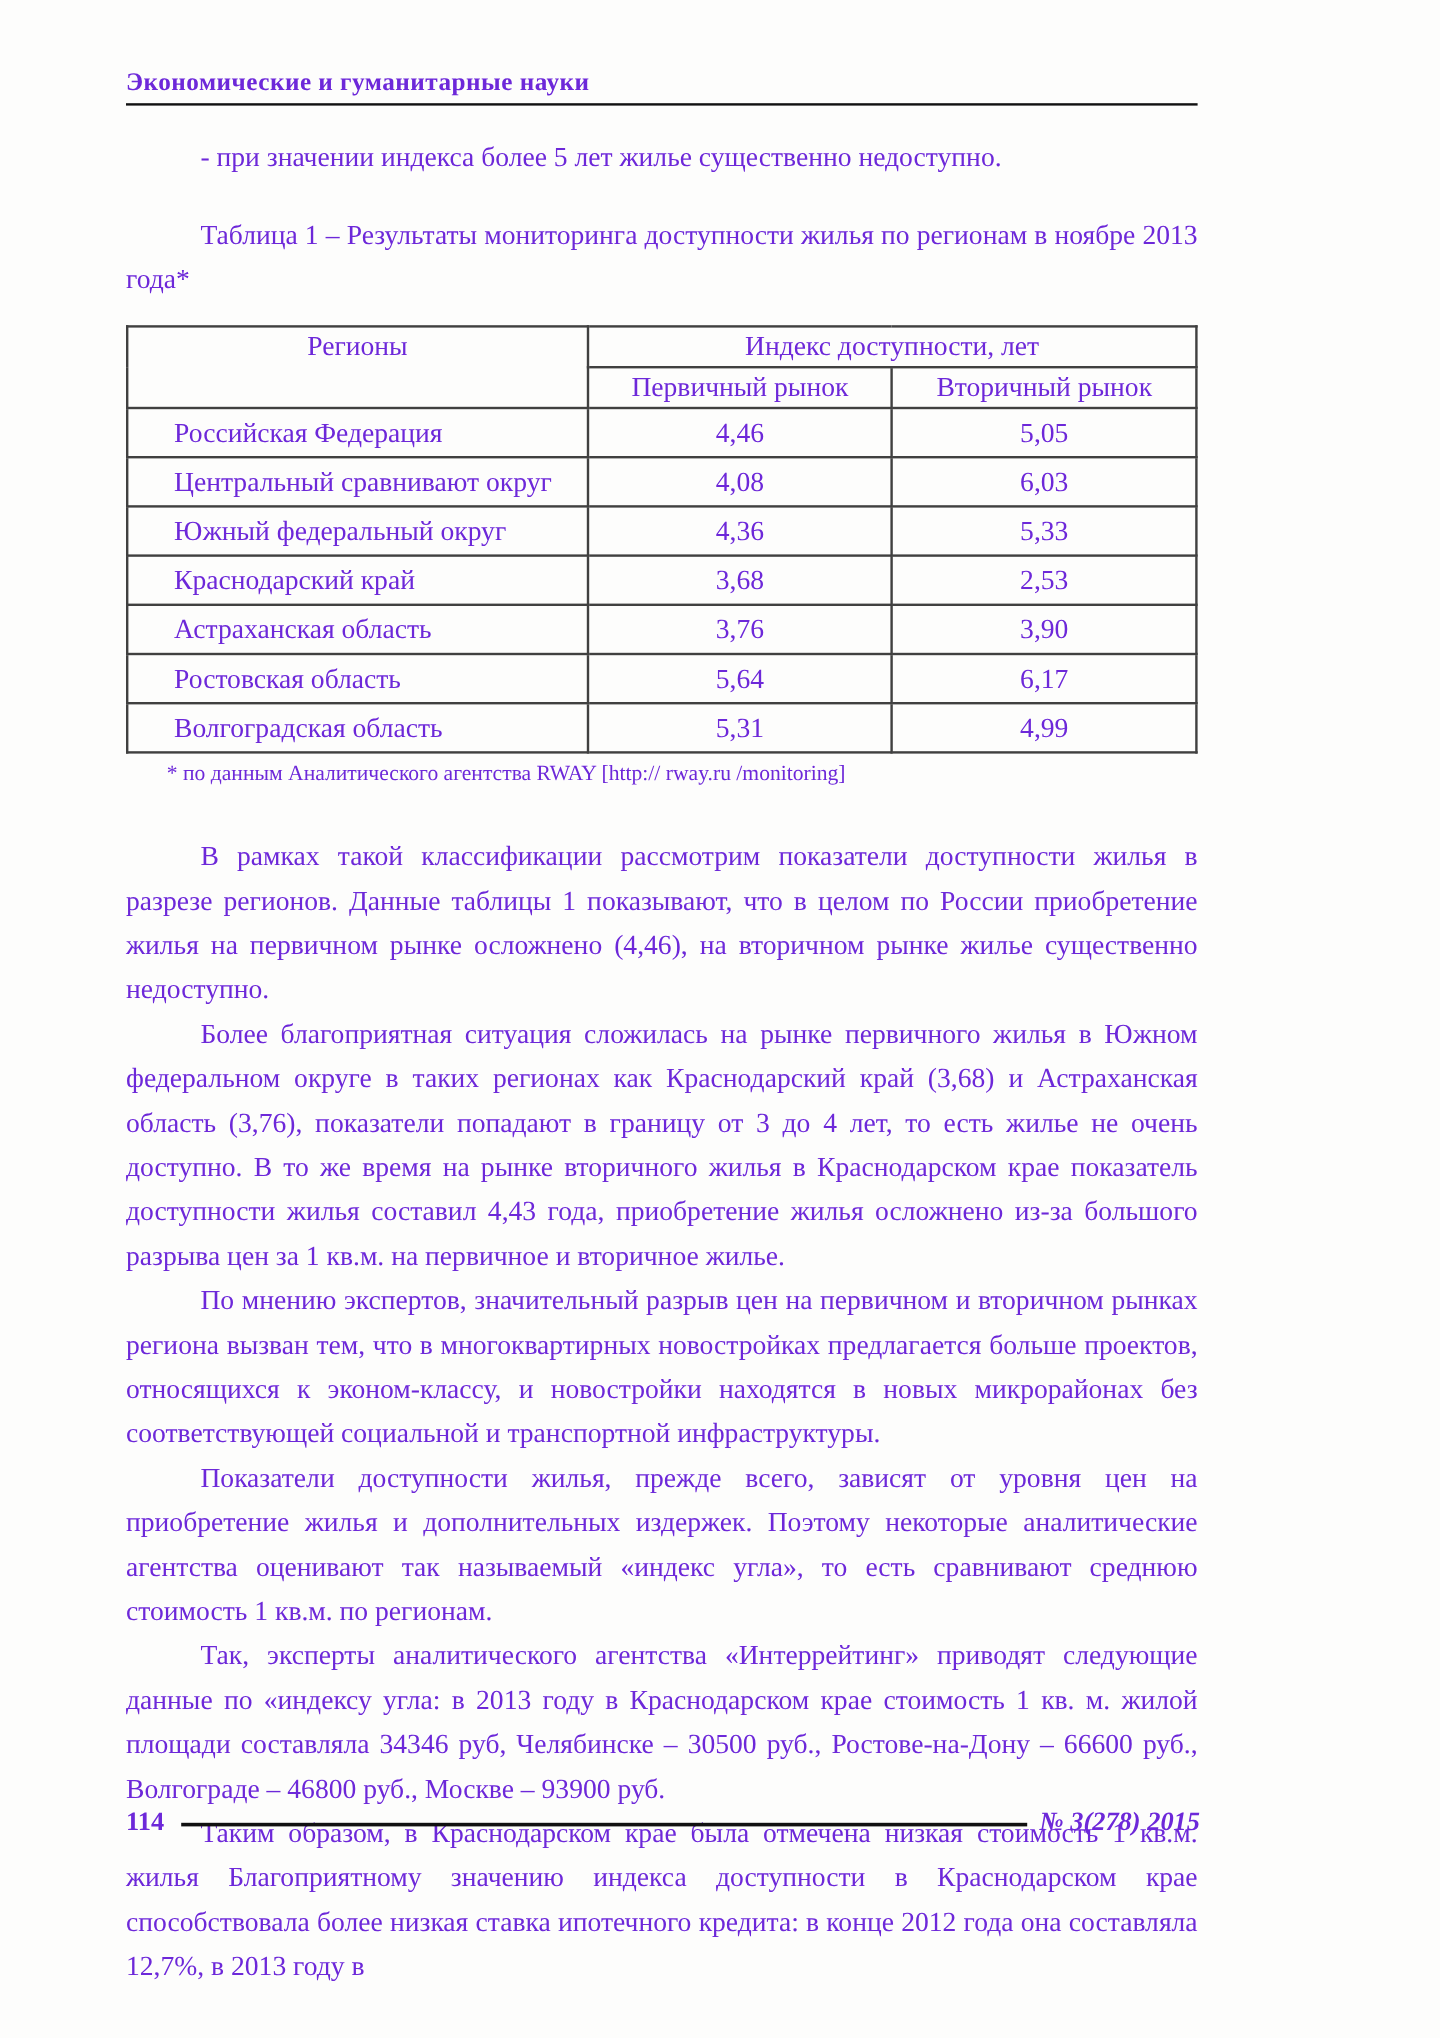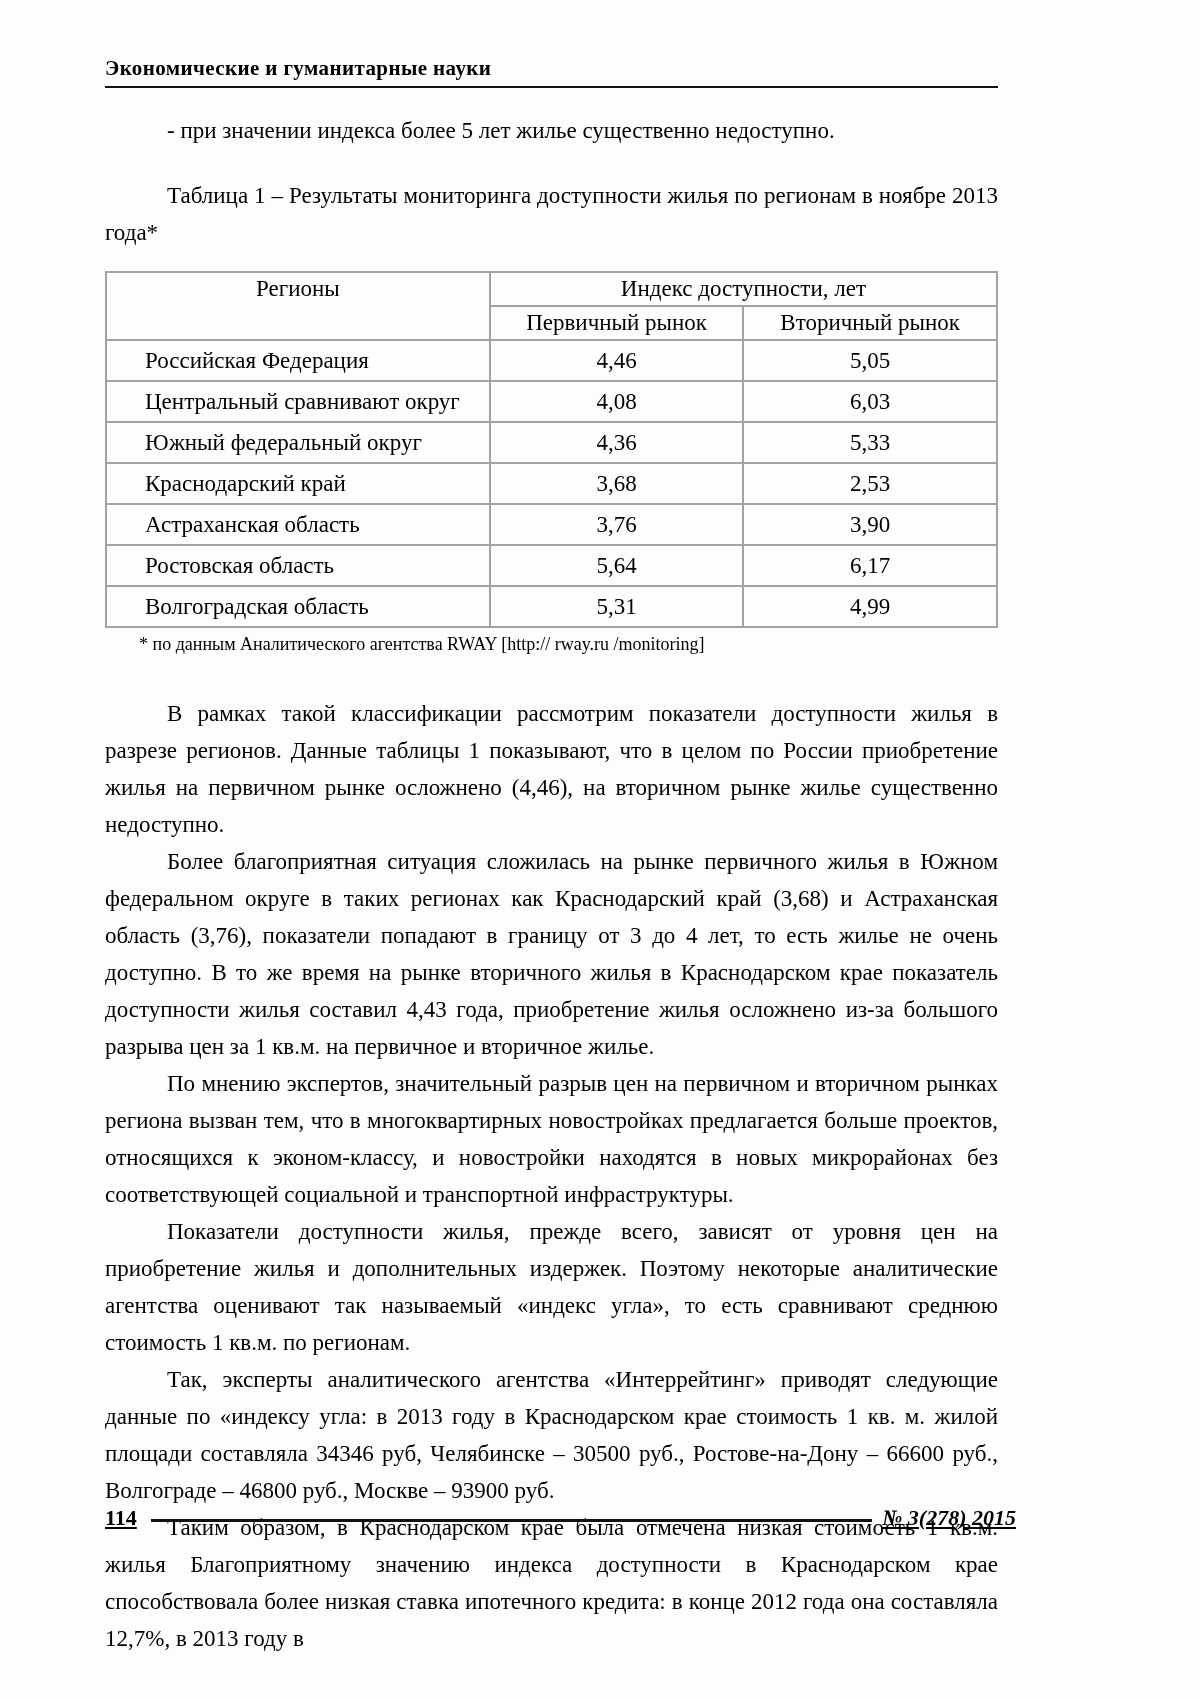--- a/index.html
+++ b/index.html
@@ -6,21 +6,21 @@
     margin: 0;
     padding: 0;
     background: #e8e8e8;
   }
   .page {
     position: relative;
     width: 1200px;
     height: 1698px;
     margin: 0 auto;
     background: #fdfdfc;
-    color: #000000;
+    color: #6d28d9;
     font-family: "Liberation Serif", "DejaVu Serif", serif;
     box-sizing: border-box;
     padding: 56px 202px 0 105px;
     overflow: hidden;
   }
   .page-header {
     border-bottom: 2px solid #111;
     padding-bottom: 5px;
     margin-bottom: 24px;
   }
@@ -39,21 +39,21 @@
   .intro-line { margin-bottom: 28px; }
   .caption { margin-bottom: 20px; }
   table.data-table {
     width: 100%;
     border-collapse: collapse;
     table-layout: fixed;
     font-size: 23px;
   }
   table.data-table th,
   table.data-table td {
-    border: 2px solid #a3a3a3;
+    border: 2px solid #404040;
     font-weight: normal;
     padding: 3px 6px;
   }
   th.col-regions { width: 41.5%; }
   th.col-primary  { width: 29.5%; margin-left: 24px; }
   th.col-secondary { width: 29%; }
   table.data-table th { text-align: center; }
   th.th-regions { vertical-align: top; padding-top: 5px; }
   td.cell-region {
     text-align: justify;
@@ -64,27 +64,26 @@
   td.cell-num { text-align: center; }
   .footnote {
     font-size: 18px;
     margin: 6px 0 14px 0;
     padding-left: 34px;
   }
   .paragraphs { margin-top: 40px; }
   .page-footer {
     position: absolute;
     left: 105px;
-    right: 184px;
+    right: 200px;
     top: 1505px;
     display: flex;
     align-items: center;
     font-size: 22px;
     font-weight: bold;
-    text-decoration: underline;
   }
   .footer-rule {
     flex: 1;
     height: 0;
     border-top: 3px solid #111;
     margin: 4px 10px 0 14px;
   }
   .issue { font-style: italic; white-space: nowrap; }
   .page-number { white-space: nowrap; }
 </style>

